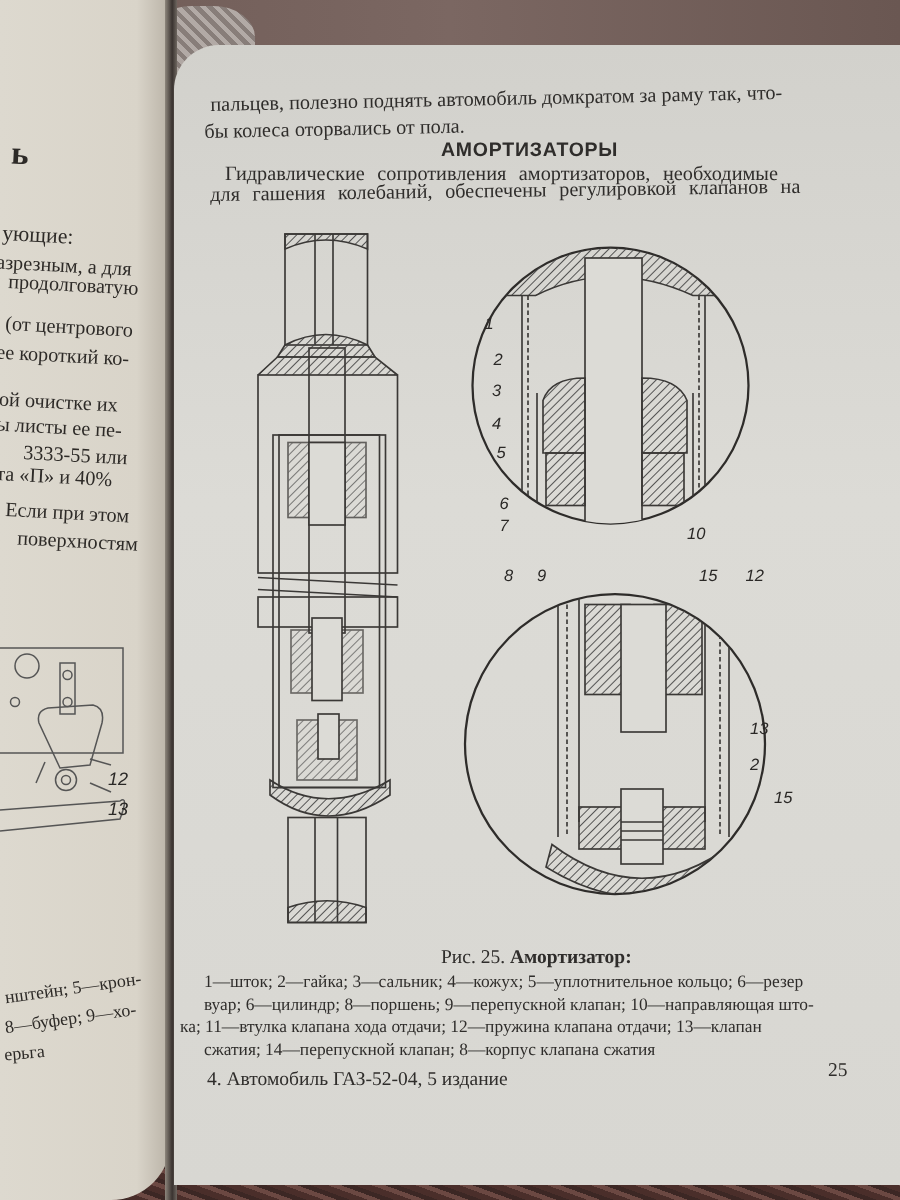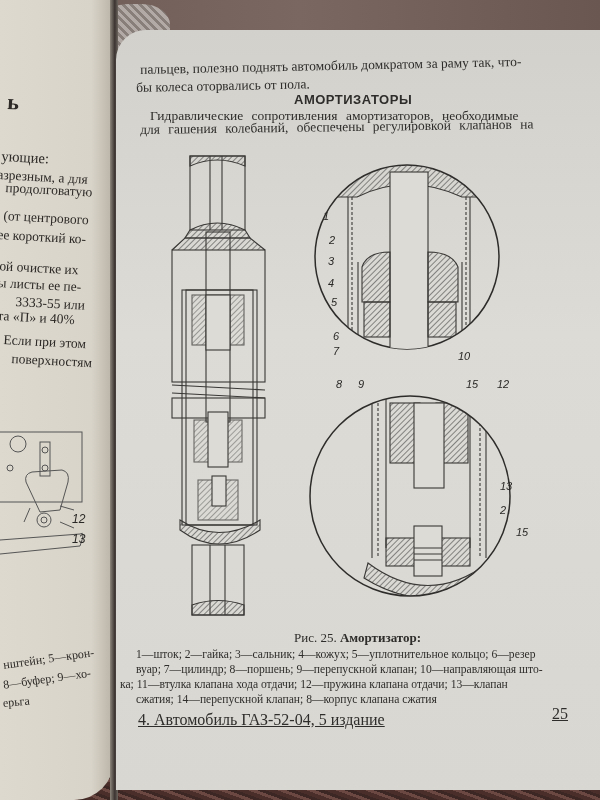--- a/index.html
+++ b/index.html
@@ -9,21 +9,21 @@
   .bg-bottom{position:absolute;left:0;top:760px;width:600px;height:40px;background:repeating-linear-gradient(20deg,#4a2e2a 0 4px,#6b4842 4px 7px,#3c2724 7px 10px);}
   .left-page{position:absolute;left:0;top:0;width:114px;height:800px;background:linear-gradient(90deg,#ddd9cf 0%,#d9d4c9 80%,#b8b1a5 100%);border-radius:0 0 40px 0;}
   .gutter{position:absolute;left:110px;top:0;width:8px;height:800px;background:linear-gradient(90deg,#8d867c,#3a3330 60%,#6d665f);}
   .right-page{position:absolute;left:116px;top:30px;width:484px;height:760px;background:linear-gradient(180deg,#d2d1cc 0%,#dcdbd6 40%,#d8d7d2 100%);border-radius:30px 0 0 0;}
   .lp-text{position:absolute;font-size:14.5px;line-height:19px;color:#2d2a27;white-space:nowrap;transform:rotate(3deg);transform-origin:left top;}
   .rp{position:absolute;font-size:13.5px;color:#2f2d2b;white-space:nowrap;}
   .heading{font-weight:bold;font-size:13px;letter-spacing:.5px;font-family:"Liberation Sans","DejaVu Sans",sans-serif;}
   .caption-title{font-size:13px;}
   .caption-title b{font-weight:bold;margin-top:32px;}
   .legend{font-size:11.6px;line-height:15px;}
-  .footer{font-size:16px;text-decoration:underline;}
+  .footer{font-size:13px;}
   .fig-label{position:absolute;font-family:"Liberation Sans","DejaVu Sans",sans-serif;font-style:italic;font-size:11px;color:#2a2826;}
   svg{position:absolute;overflow:visible;}
 </style>
 </head>
 <body>
 
 <div class="bg-top"></div>
 <div class="cloth"></div>
 <div class="bg-bottom"></div>
 
@@ -183,18 +183,18 @@
 <div class="fig-label" style="left:497px;top:378px;">12</div>
 <div class="fig-label" style="left:500px;top:480px;">13</div>
 <div class="fig-label" style="left:500px;top:504px;">2</div>
 <div class="fig-label" style="left:516px;top:526px;">15</div>
 
 <div class="rp caption-title" style="left:294px;top:630px;">
   <span>Рис. 25.</span>
   <b>Амортизатор:</b>
 </div>
 <div class="rp legend" style="left:136px;top:647px;">1—шток; 2—гайка; 3—сальник; 4—кожух; 5—уплотнительное кольцо; 6—резер</div>
-<div class="rp legend" style="left:136px;top:662px;">вуар; 7—цилиндр; 8—поршень; 9—перепускной клапан; 10—направляющая што-</div>
+<div class="rp legend" style="left:136px;top:662px;">вуар; 6—цилиндр; 8—поршень; 9—перепускной клапан; 10—направляющая што-</div>
 <div class="rp legend" style="left:120px;top:677px;">ка; 11—втулка клапана хода отдачи; 12—пружина клапана отдачи; 13—клапан</div>
 <div class="rp legend" style="left:136px;top:692px;">сжатия; 14—перепускной клапан; 8—корпус клапана сжатия</div>
 
 <div class="rp footer" style="left:138px;top:711px;">4. Автомобиль ГАЗ-52-04, 5 издание</div>
 <div class="rp footer" style="left:552px;top:705px;">25</div>
 
 </body></html>

